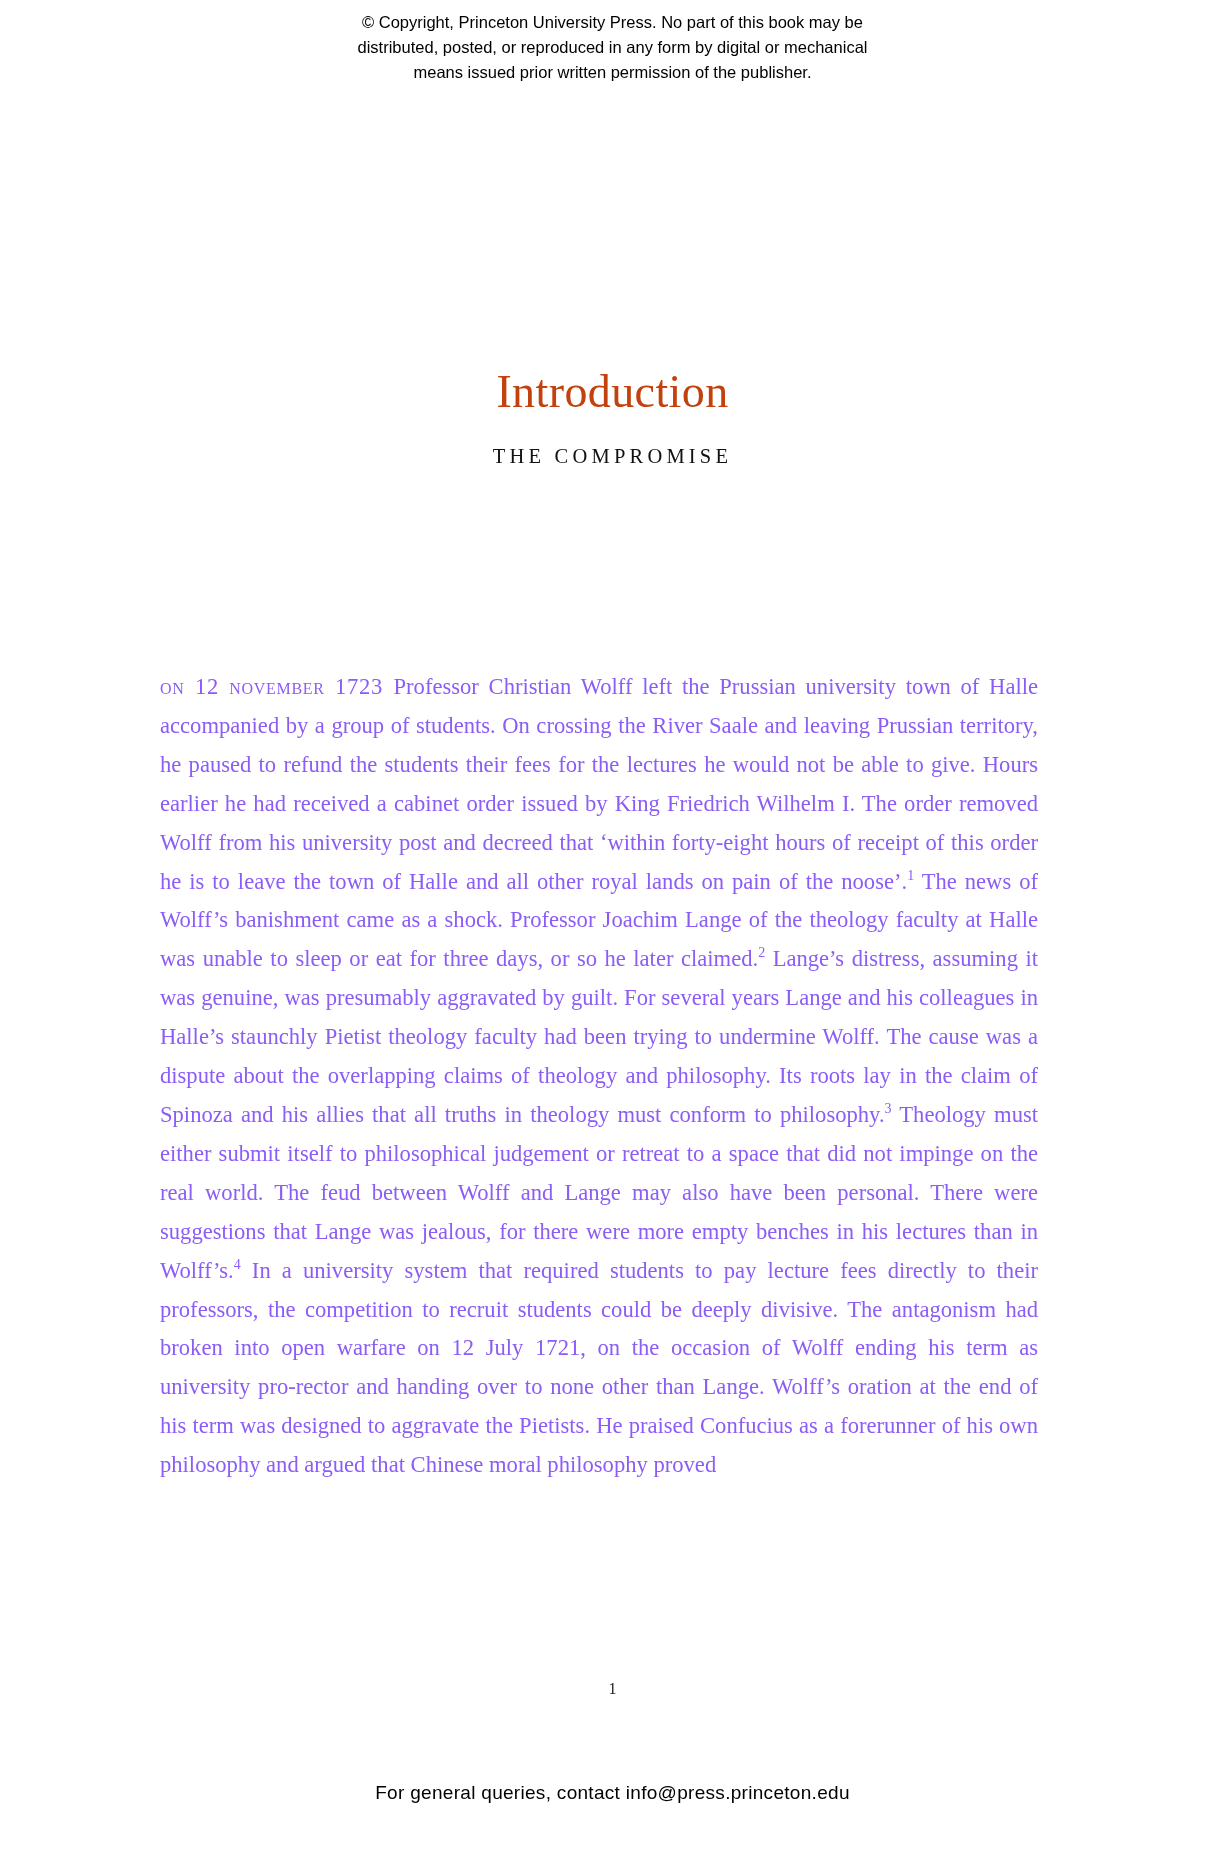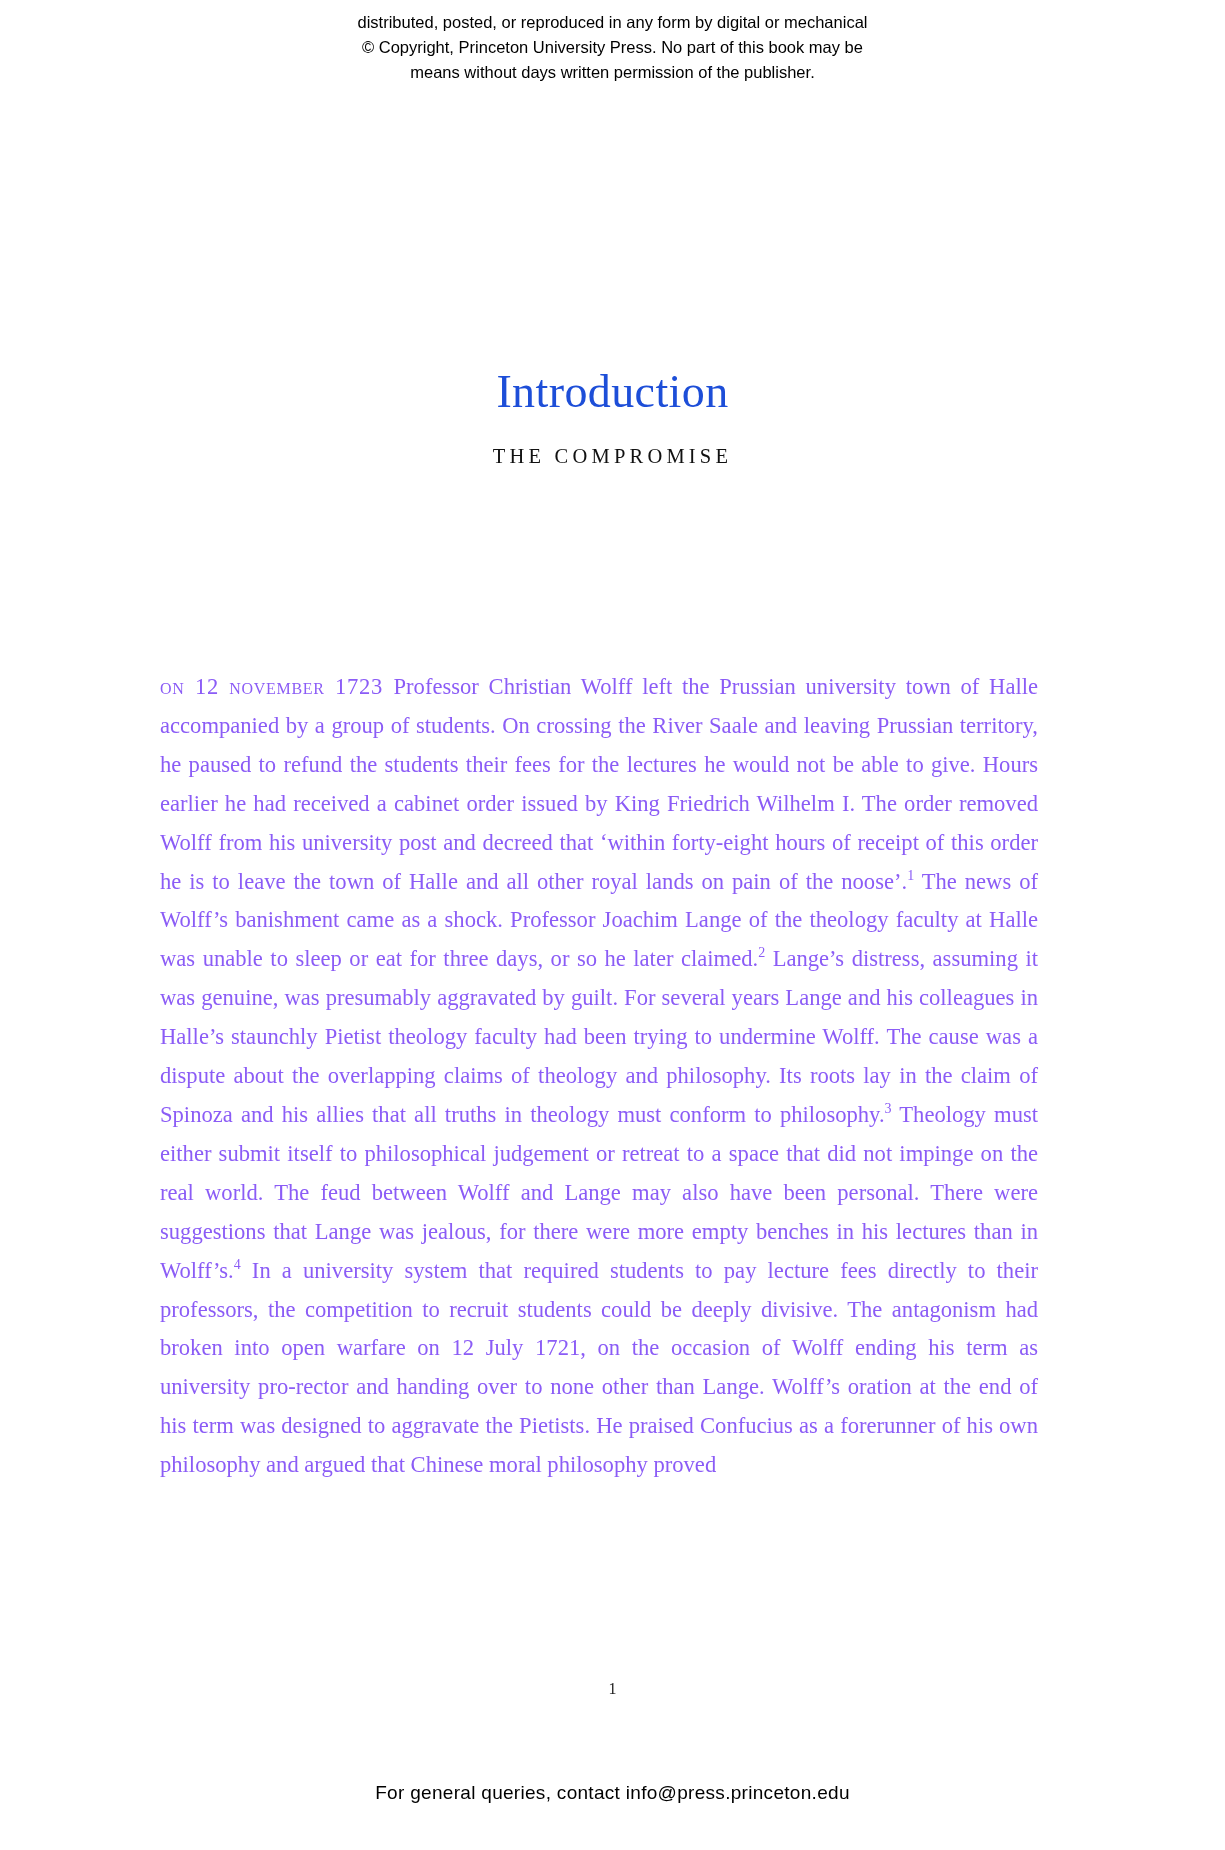--- a/index.html
+++ b/index.html
@@ -36,21 +36,21 @@
   .chapter-title {
     position: absolute;
     top: 334px;
     left: 0;
     width: 1225px;
     text-align: center;
     font-family: "Liberation Serif", serif;
     font-size: 46px;
     font-weight: 400;
     letter-spacing: 0.4px;
-    color: #1d4ed8;
+    color: #c2410c;
   }
   .chapter-subtitle {
     position: absolute;
     top: 445px;
     left: 0;
     width: 1225px;
     text-align: center;
     font-family: "Liberation Serif", serif;
     font-size: 20.5px;
     letter-spacing: 4.2px;
@@ -99,23 +99,23 @@
     letter-spacing: 0.3px;
     color: #000000;
   }
 </style>
 </head>
 <body>
 
 <div class="page">
 
   <div class="copyright-notice">
+    <span class="cline">© Copyright, Princeton University Press. No part of this book may be</span>
     <span class="cline">distributed, posted, or reproduced in any form by digital or mechanical</span>
-    <span class="cline">© Copyright, Princeton University Press. No part of this book may be</span>
-    <span class="cline">means without days written permission of the publisher.</span>
+    <span class="cline">means issued prior written permission of the publisher.</span>
   </div>
 
   <h1 class="chapter-title">Introduction</h1>
   <div class="chapter-subtitle">THE COMPROMISE</div>
 
   <div class="body-text">
     <span class="smallcaps">on 12 november 1723 </span><span>Professor Christian Wolff left the Prussian university town of Halle accompanied by a group of students. On crossing the River Saale and leaving Prussian territory, he paused to refund the students their fees for the lectures he would not be able to give. Hours earlier he had received a cabinet order issued by King Friedrich Wilhelm I. The order removed Wolff from his university post and decreed that ‘within forty-eight hours of receipt of this order he is to leave the town of Halle and all other royal lands on pain of the noose’.</span><sup>1</sup><span> The news of Wolff’s banishment came as a shock. Professor Joachim Lange of the theology faculty at Halle was unable to sleep or eat for three days, or so he later claimed.</span><sup>2</sup><span> Lange’s distress, assuming it was genuine, was presumably aggravated by guilt. For several years Lange and his colleagues in Halle’s staunchly Pietist theology faculty had been trying to undermine Wolff. The cause was a dispute about the overlapping claims of theology and philosophy. Its roots lay in the claim of Spinoza and his allies that all truths in theology must conform to philosophy.</span><sup>3</sup><span> Theology must either submit itself to philosophical judgement or retreat to a space that did not impinge on the real world. The feud between Wolff and Lange may also have been personal. There were suggestions that Lange was jealous, for there were more empty benches in his lectures than in Wolff’s.</span><sup>4</sup><span> In a university system that required students to pay lecture fees directly to their professors, the competition to recruit students could be deeply divisive. The antagonism had broken into open warfare on 12 July 1721, on the occasion of Wolff ending his term as university pro-rector and handing over to none other than Lange. Wolff’s oration at the end of his term was designed to aggravate the Pietists. He praised Confucius as a forerunner of his own philosophy and argued that Chinese moral philosophy proved</span>
   </div>
 
   <div class="folio">1</div>

